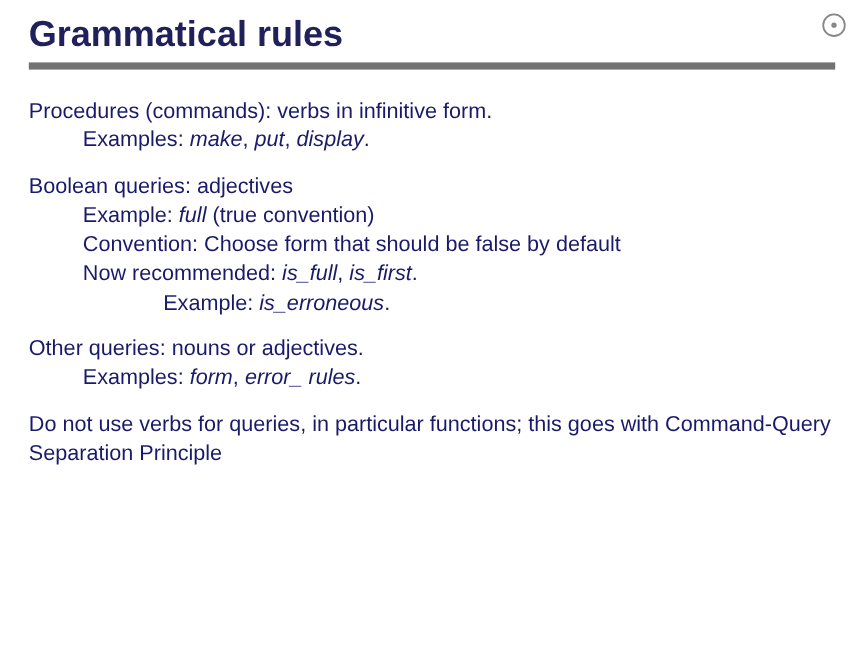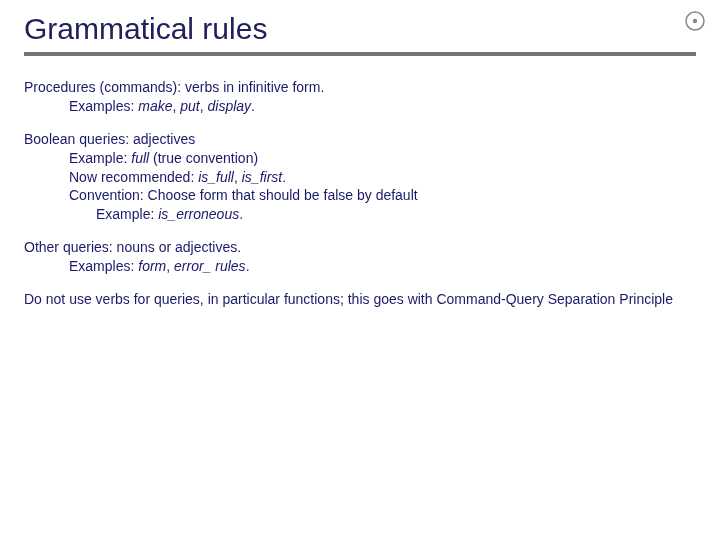--- a/index.html
+++ b/index.html
@@ -11,39 +11,39 @@
     font-family: "Trebuchet MS", "Verdana", sans-serif;
     color: #1a1a6a;
     position: relative;
     box-sizing: border-box;
   }
   .slide {
     padding: 12px 24px 20px 24px;
   }
   .title {
     font-size: 30px;
-    font-weight: normal;
+    font-weight: bold;
     color: #20205a;
     padding-bottom: 6px;
-    border-bottom: 4px solid #737373;
+    border-bottom: 6px solid #737373;
     margin-bottom: 22px;
     font-family: "Trebuchet MS", sans-serif;
   }
   .body {
-    font-size: 14px;
+    font-size: 18px;
     line-height: 1.35;
   }
   .para {
     margin-bottom: 14px;
   }
   .indent1 {
     margin-left: 45px;
   }
   .indent2 {
-    margin-left: 72px;
+    margin-left: 112px;
   }
   .i {
     font-style: italic;
   }
   .logo {
     position: absolute;
     top: 10px;
     right: 14px;
     width: 22px;
     height: 22px;
@@ -77,24 +77,24 @@
       <div class="indent1">
         <span>Examples: </span><span class="i">make</span><span>, </span><span class="i">put</span><span>, </span><span class="i">display</span><span>.</span>
       </div>
     </div>
 
     <div class="para">
       <div>Boolean queries: adjectives</div>
       <div class="indent1">
         <span>Example: </span><span class="i">full</span><span> (true convention)</span>
       </div>
+      <div class="indent1">Convention: Choose form that should be false by default</div>
       <div class="indent1">
         <span>Now recommended: </span><span class="i">is_full</span><span>, </span><span class="i">is_first</span><span>.</span>
       </div>
-      <div class="indent1">Convention: Choose form that should be false by default</div>
       <div class="indent2">
         <span>Example: </span><span class="i">is_erroneous</span><span>.</span>
       </div>
     </div>
 
     <div class="para">
       <div>Other queries: nouns or adjectives.</div>
       <div class="indent1">
         <span>Examples: </span><span class="i">form</span><span>, </span><span class="i">error_ rules</span><span>.</span>
       </div>

